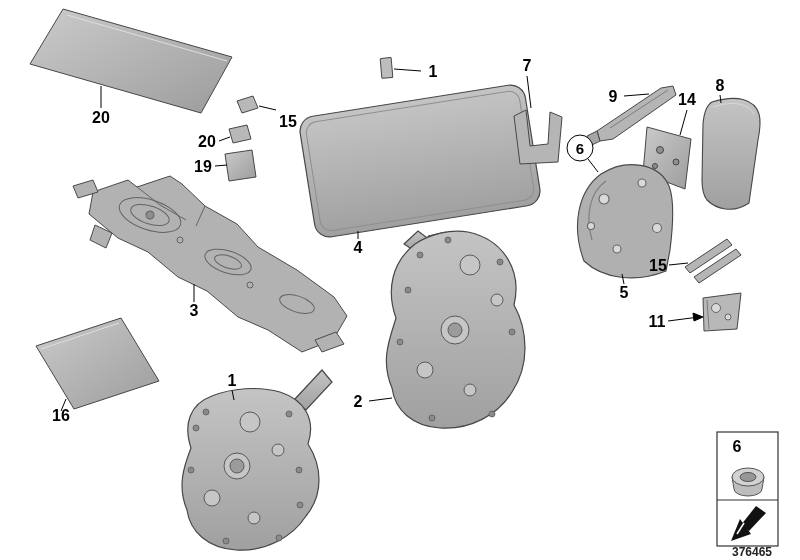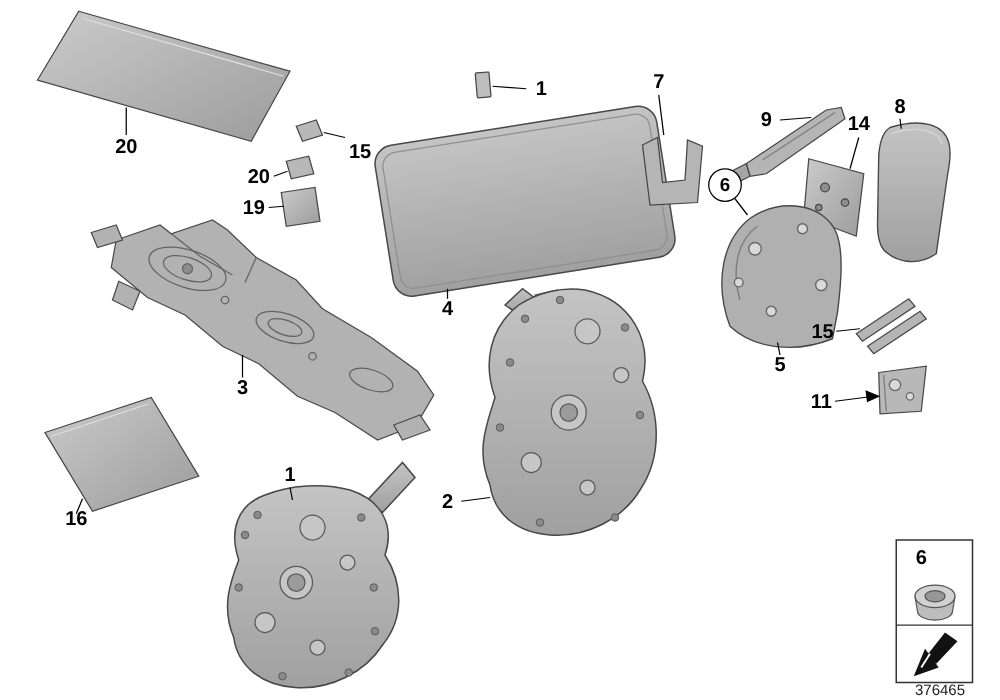--- a/index.html
+++ b/index.html
@@ -13,21 +13,21 @@
     font-weight:bold;font-size:16px;color:#000;line-height:1;
     user-select:none;cursor:pointer;white-space:nowrap;
   }
   .part-label.circled{
     border:1.6px solid #000;border-radius:50%;
     width:25px;height:25px;display:flex;align-items:center;justify-content:center;
     background:#fff;font-size:15px;
   }
   .diagram-number{
     position:absolute;transform:translate(-50%,-50%);
-    font-size:12px;color:#222;font-weight:normal;
+    font-size:12px;color:#222;font-weight:bold;
   }
 </style>
 </head>
 <body>
 
 <div class="stage">
 
   <svg class="layer" width="800" height="560" viewBox="0 0 800 560">
     <defs>
       <linearGradient id="gA" x1="0" y1="0" x2="1" y2="1">

